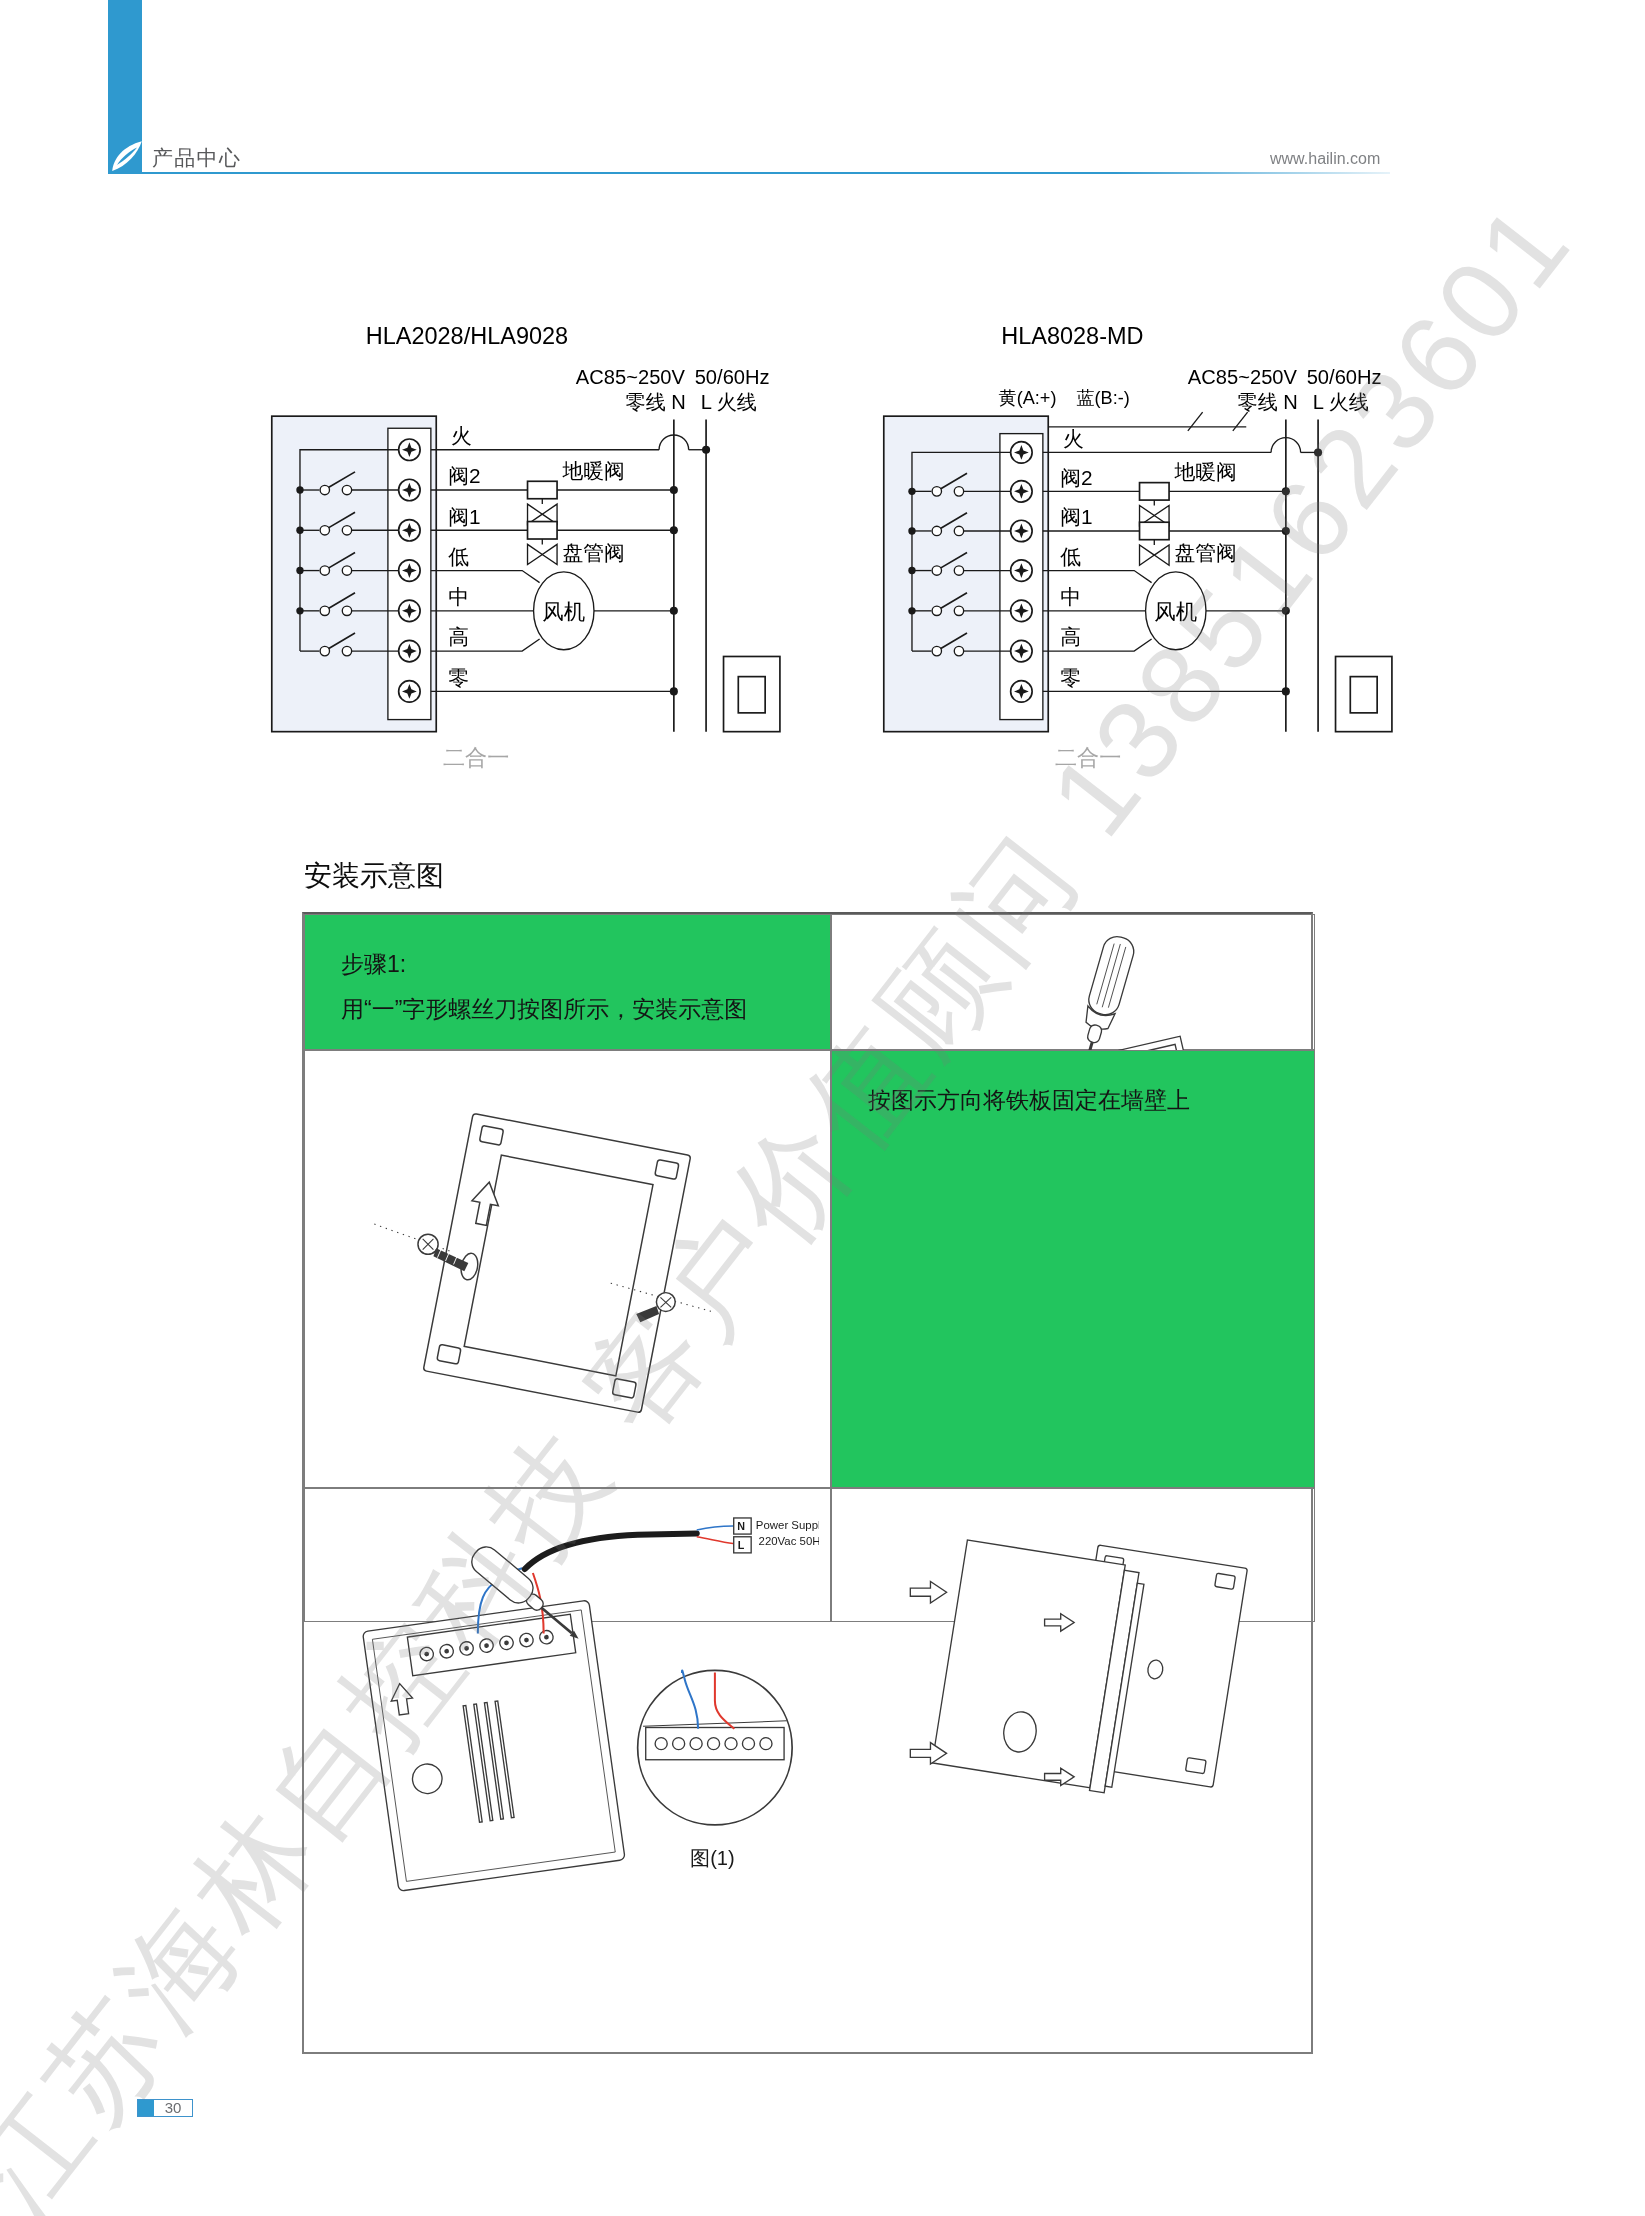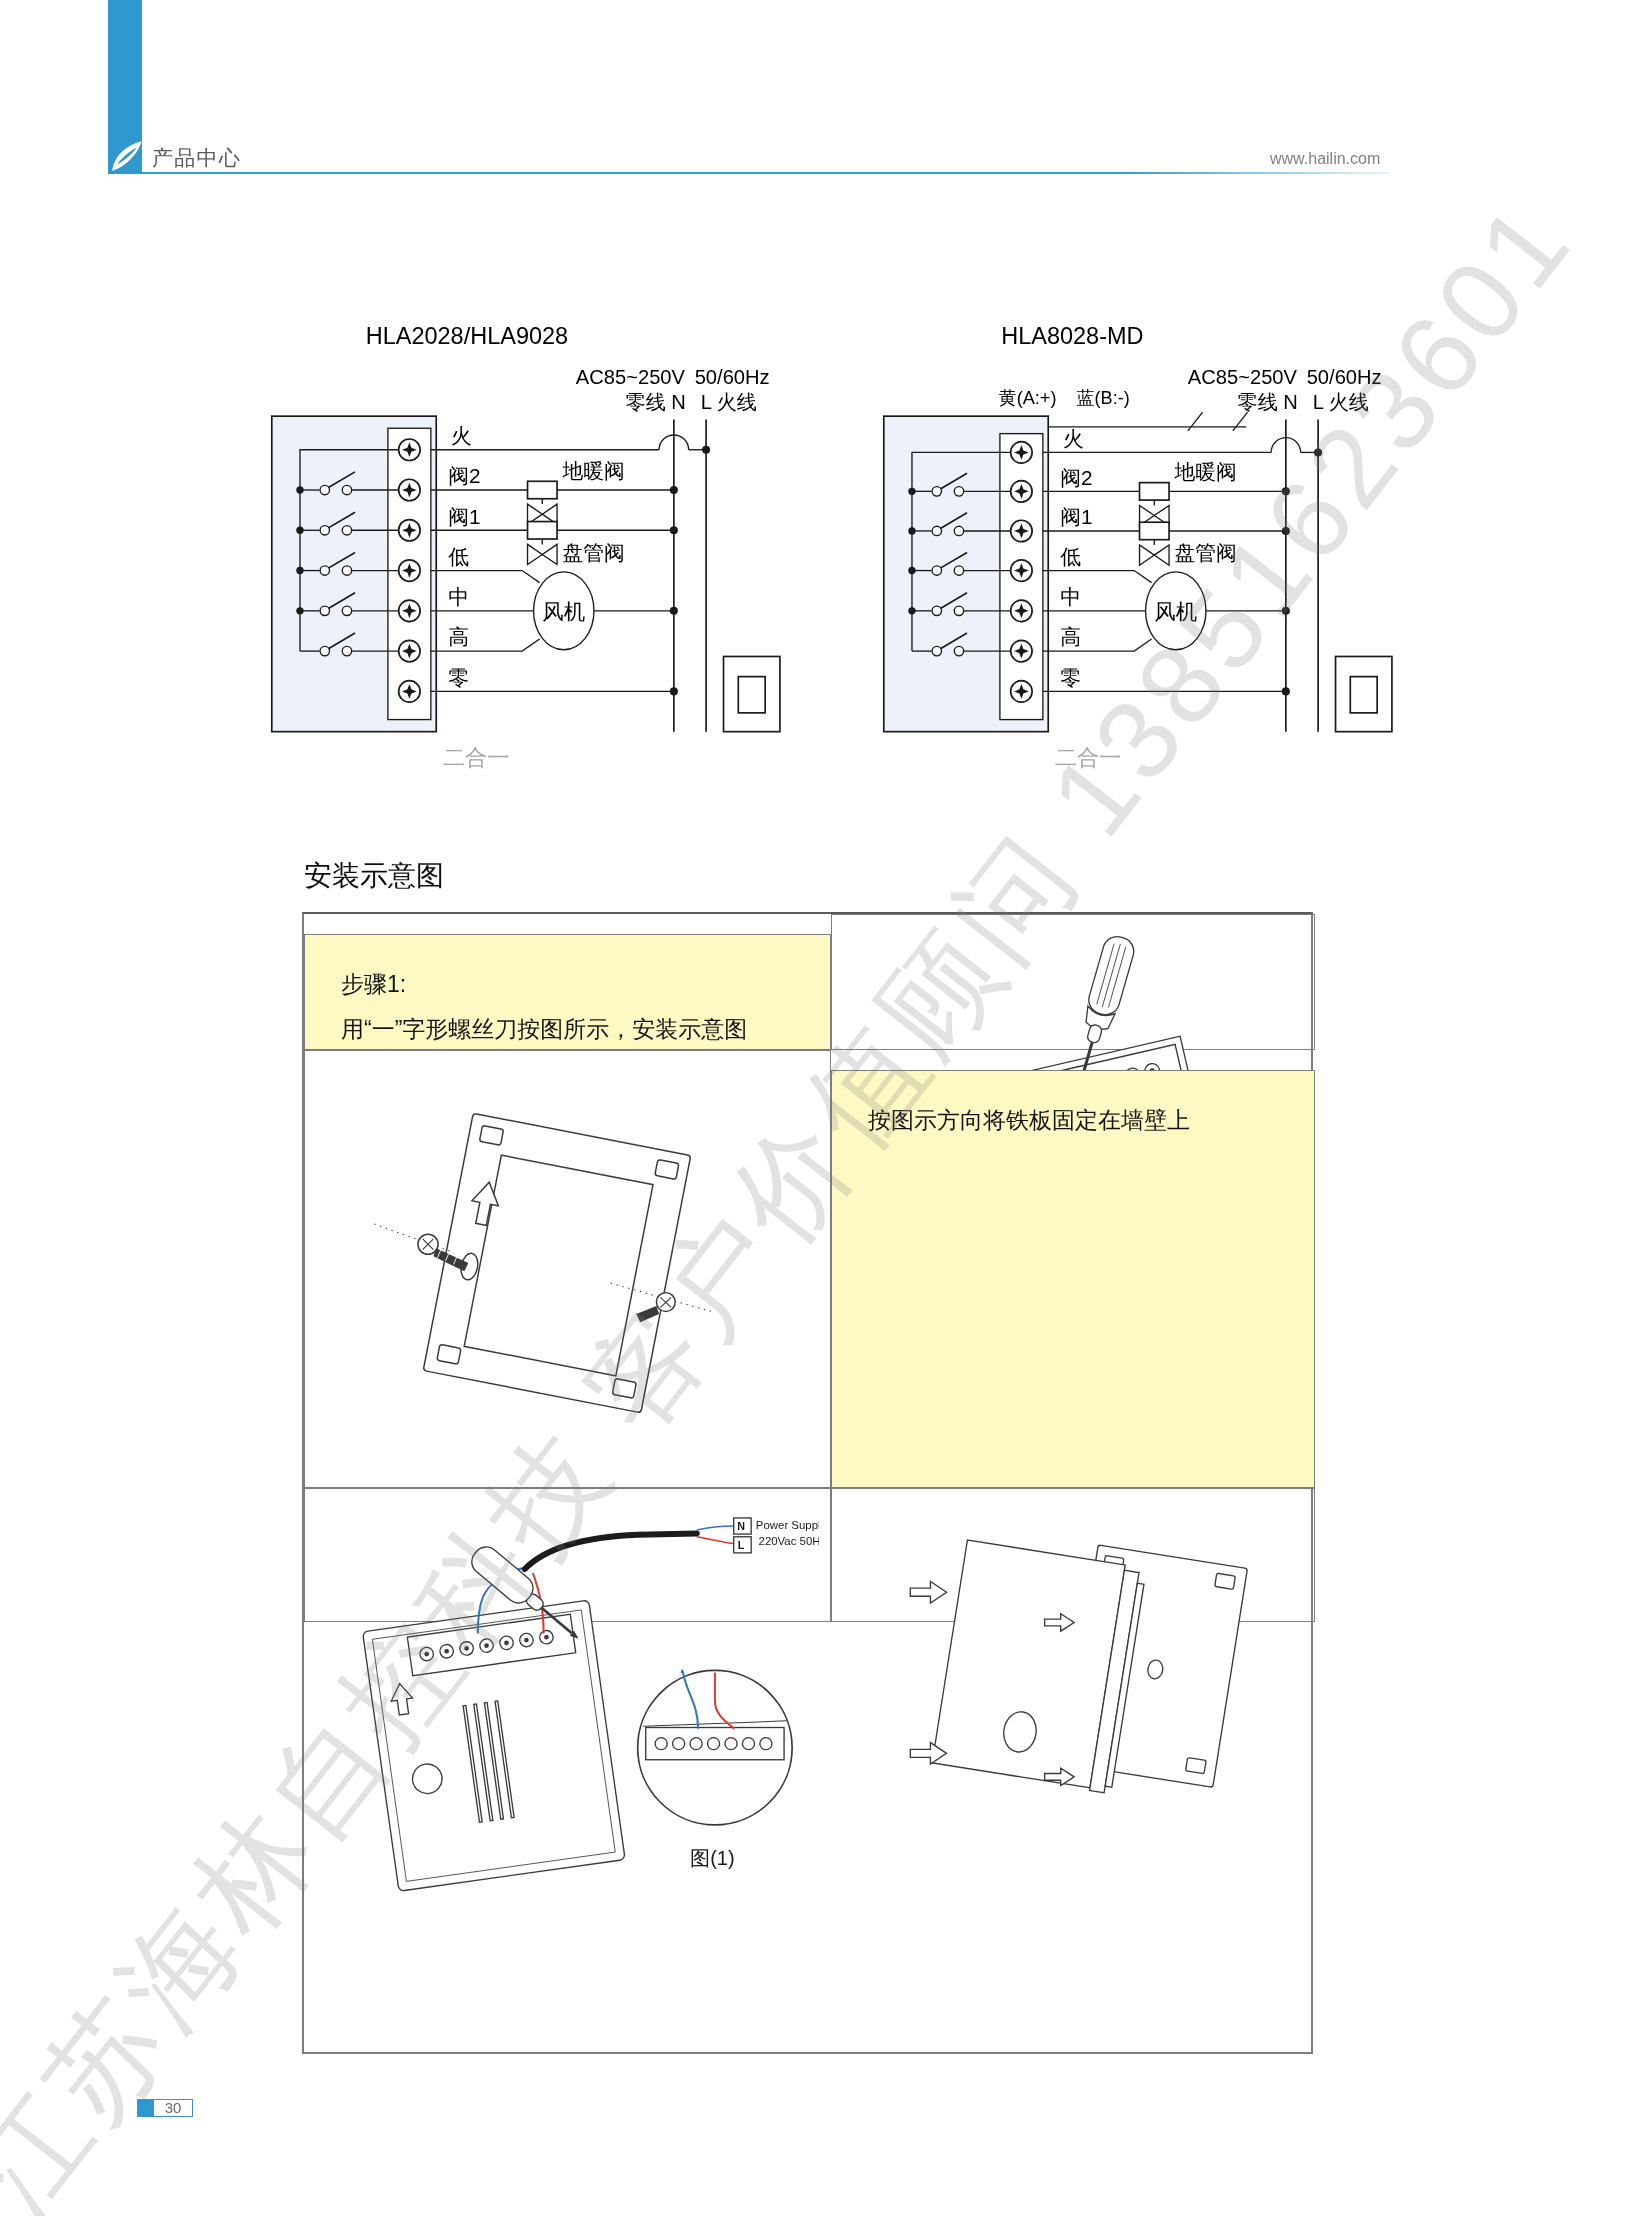--- a/index.html
+++ b/index.html
@@ -27,21 +27,21 @@
   #diagram1{left:255px;top:302px;}
   #diagram2{left:867px;top:302px;}
   
   #install-heading{left:304px;top:857px;font-size:28px;font-weight:normal;color:#0d0d0d;}
   #install-table{
     left:302px;top:912px;width:1011px;height:1142px;
     display:grid;grid-template-columns:527px 484px;grid-template-rows:136px 438px 134px 434px;
     border:2px solid #7d7d7d;border-top:2.7px solid #5a5a5a;box-sizing:border-box;z-index:5;
   }
   .cell{border:1px solid #7d7d7d;box-sizing:border-box;position:relative;}
-  .cell.hdr{background:#fef9c3;padding:27px 27px 0 36px;font-size:23px;line-height:1.95;color:#141414;margin-top:20px;}
+  .cell.hdr{background:#22c55e;padding:27px 27px 0 36px;font-size:23px;line-height:1.95;color:#141414;}
   .cell.body{background:transparent;}
   .step-label{display:block;}
   
   #page-badge{left:137px;top:2099px;width:56px;height:18px;border:1.3px solid #3e93cc;
     display:flex;align-items:stretch;box-sizing:border-box;background:#fff;z-index:5;}
   #page-badge .blue{width:16px;background:#2f99cf;}
   #page-badge .num{flex:1;text-align:center;font-size:15px;color:#6b6d70;line-height:16px;}
 </style>
 </head>
 <body>

